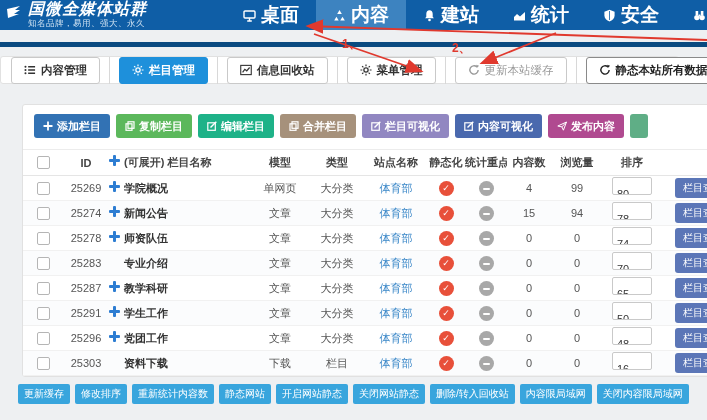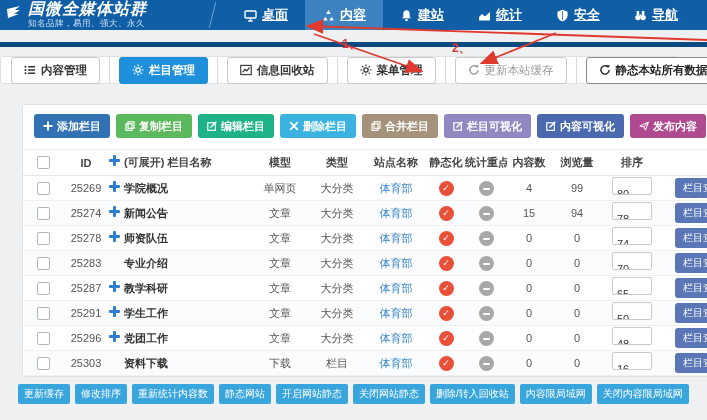--- a/index.html
+++ b/index.html
@@ -11,21 +11,21 @@
   }
   
   .topbar { position:absolute; top:0; left:0; width:707px; height:30px; background:#0f5ea6; display:flex; align-items:center; z-index:2; }
   .topbar-strip { position:absolute; top:42px; left:0; width:707px; height:5px; background:#0a4a80; z-index:2; }
   .brand { display:flex; align-items:center; gap:6px; padding-left:6px; color:#fff; min-width:208px; }
   .brand-mark svg { width:16px; height:20px; display:block; }
   .brand-name { font-style:italic; font-weight:bold; font-size:16px; letter-spacing:1px; line-height:18px; white-space:nowrap; }
   .brand-tag { font-size:8.5px; color:#cfe2f2; letter-spacing:.5px; white-space:nowrap; }
   .brand-sep { width:1px; height:26px; background:rgba(255,255,255,.4); transform:skewX(-14deg); margin:0 14px 0 4px; }
   .nav { display:flex; height:100%; align-items:stretch; }
-  .nav-item { display:flex; align-items:center; gap:5px; padding:0 17px; color:#fff; font-size:13px; font-weight:bold; cursor:pointer; white-space:nowrap;text-decoration:underline; }
+  .nav-item { display:flex; align-items:center; gap:5px; padding:0 17px; color:#fff; font-size:19px; font-weight:bold; cursor:pointer; white-space:nowrap; }
   .nav-item.active { background:#3d83c0; }
   .nav-item svg { width:13px; height:13px; display:block; }
   
   .toolbar-panel { position:absolute; left:0; top:56px; width:679px; height:28px; background:#fff; border:1px solid #e1e1e1; border-radius:3px; display:flex; align-items:center; padding:0 10px; z-index:1; }
   .tab-btn { display:inline-flex; align-items:center; gap:5px; height:27px; padding:0 12px; border:1px solid #c9c9c9; border-radius:3px; background:#fff; font-size:11.5px; font-weight:bold; color:#333; cursor:pointer; white-space:nowrap; }
   .tab-btn svg { width:12px; height:12px; display:block; }
   .tab-btn.active { background:#1e90db; border-color:#1e90db; color:#fff; }
   .tab-btn.ghost { color:#999; font-weight:normal; }
   .tab-btn.strong { border-color:#8a8a8a; color:#222; }
   .tab-sep { width:1px; height:27px; background:#d8d8d8; margin:0 9px; flex:none; }
@@ -225,28 +225,20 @@
     </button>
     <button class="act-btn" style="background: rgb(30, 178, 136);">
       <span>
           <svg viewBox="0 0 10 10">
             <rect x="0.8" y="1.8" width="7.5" height="7.5" fill="none" stroke="#fff" stroke-width="1.2"></rect>
             <path d="M3.5 6.5 L9.3 0.7" stroke="#fff" stroke-width="1.4"></path>
           </svg>
         </span>
       <span>编辑栏目</span>
     </button>
-    <button class="act-btn" style="background: rgb(58, 179, 224);">
-      <span>
-          <svg viewBox="0 0 10 10">
-            <path d="M1.2 1.2 L8.8 8.8 M8.8 1.2 L1.2 8.8" stroke="#fff" stroke-width="1.8"></path>
-          </svg>
-        </span>
-      <span>删除栏目</span>
-    </button>
     <button class="act-btn" style="background: rgb(166, 145, 123);">
       <span>
           <svg viewBox="0 0 10 10">
             <rect x="3" y="0.8" width="6" height="6.5" fill="none" stroke="#fff" stroke-width="1.2"></rect>
             <rect x="1" y="2.8" width="6" height="6.5" fill="none" stroke="#fff" stroke-width="1.2"></rect>
           </svg>
         </span>
       <span>合并栏目</span>
     </button>
     <button class="act-btn" style="background: rgb(145, 135, 193);">

